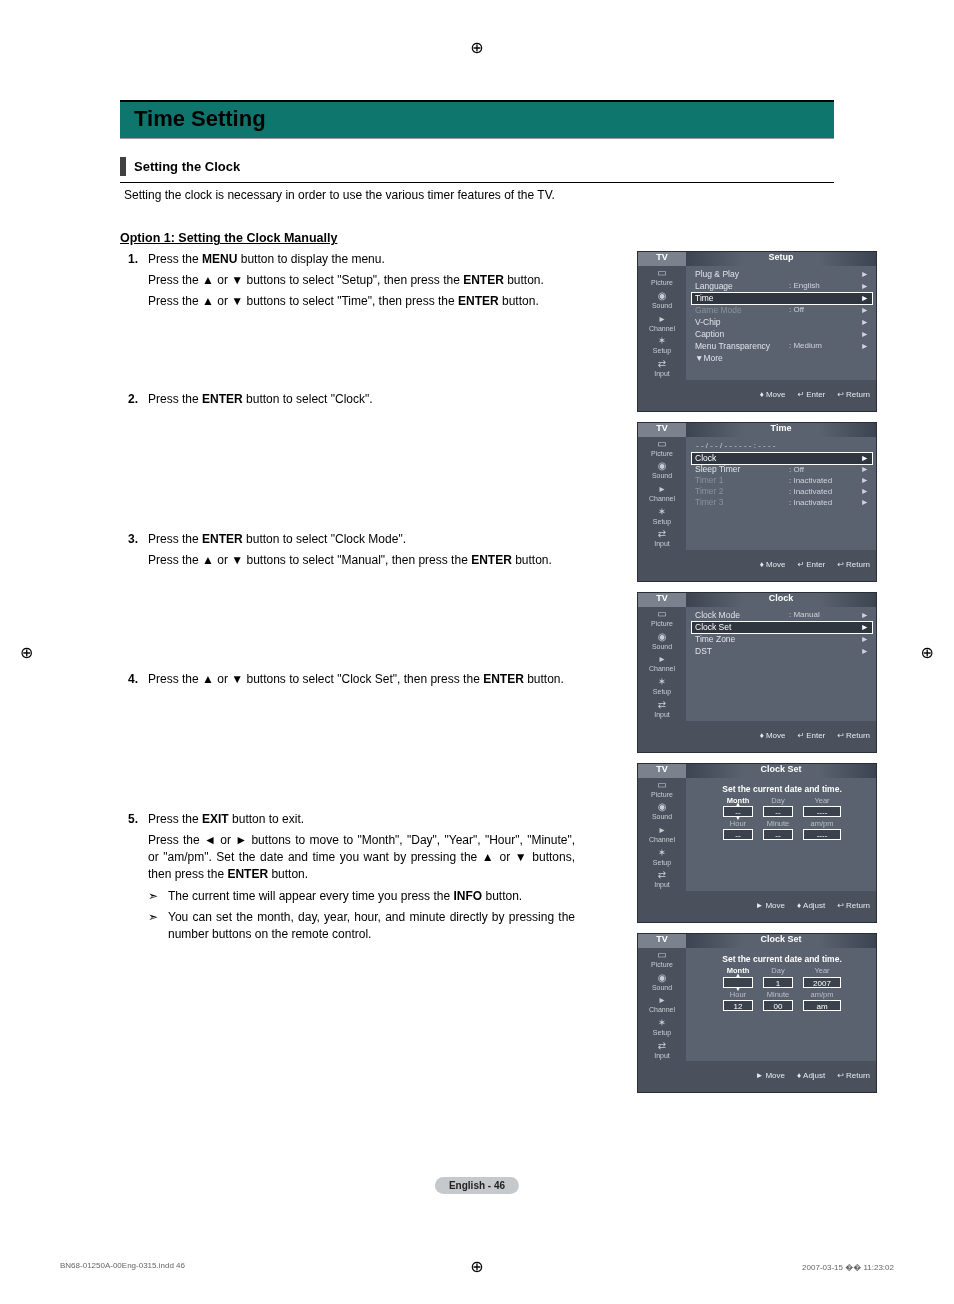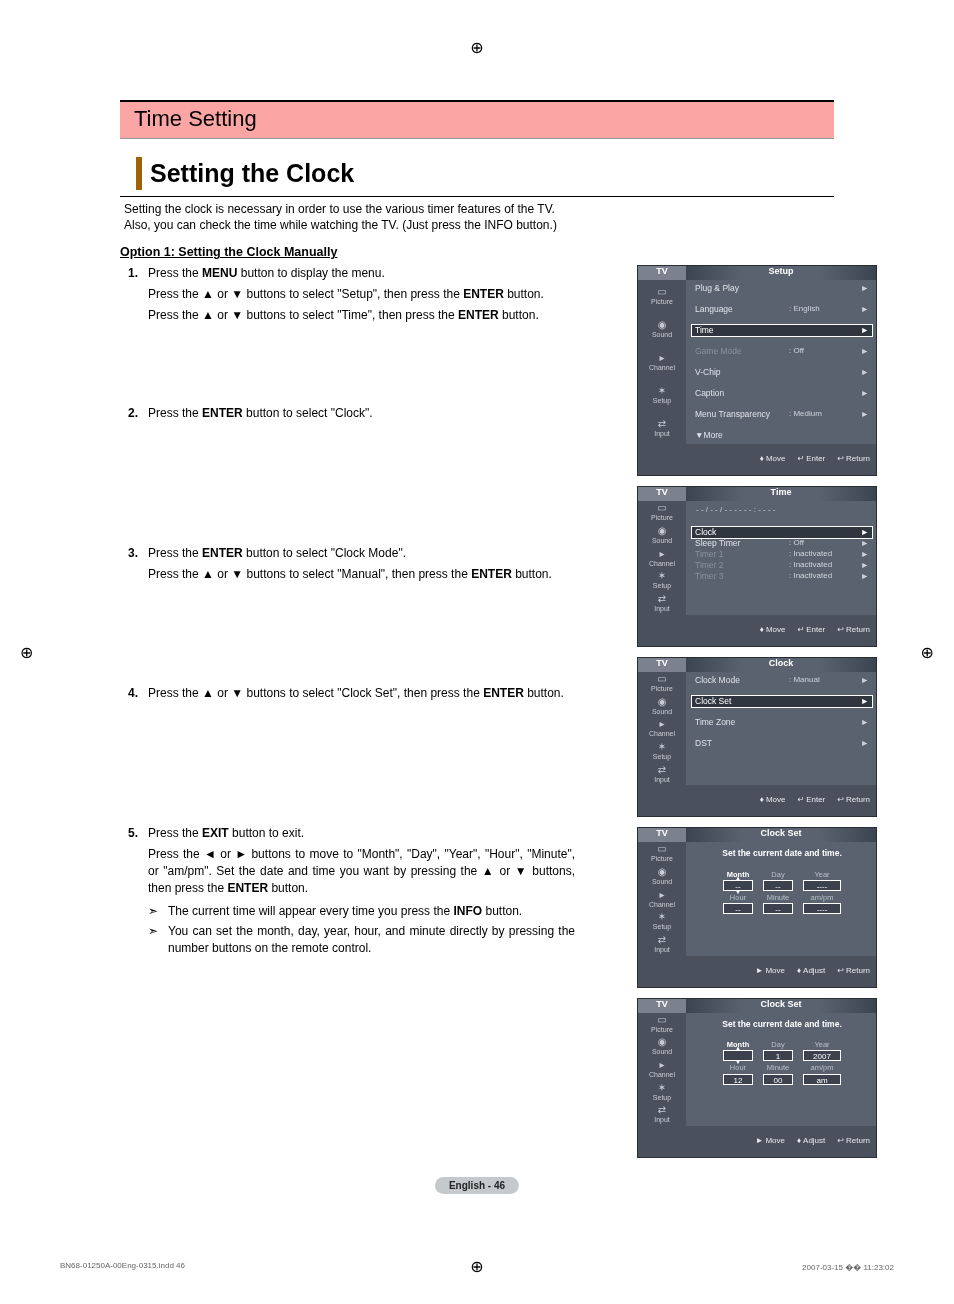--- a/index.html
+++ b/index.html
@@ -3,26 +3,26 @@
 <meta charset="utf-8">
 <style>
   * { box-sizing: border-box; margin: 0; padding: 0; }
   body { font-family: Arial, Helvetica, sans-serif; background: #fff; width: 954px; height: 1304px; position: relative; font-size: 12px; color: #000; }
   .page { position: absolute; top: 0; left: 0; width: 954px; height: 1304px; padding: 100px 120px 40px 120px; }
   .reg-top { position:absolute; top:38px; left:50%; transform:translateX(-50%); font-size:16px; }
   .reg-left { position:absolute; top:50%; left:20px; transform:translateY(-50%); font-size:16px; }
   .reg-right { position:absolute; top:50%; right:20px; transform:translateY(-50%); font-size:16px; }
   .reg-bottom { position:absolute; bottom:28px; left:50%; transform:translateX(-50%); font-size:16px; }
 
-  h1.section-title { font-size: 22px; font-weight: normal; border: 1px solid #000; border-left: 0; border-right: 0; border-bottom: 1px solid #999; padding: 4px 10px 6px 14px; background:#fca5a5; margin-bottom: 18px; position:relative; }
+  h1.section-title { font-size: 22px; font-weight: bold; border: 1px solid #000; border-left: 0; border-right: 0; border-bottom: 1px solid #999; padding: 4px 10px 6px 14px; background:#0f766e; margin-bottom: 18px; position:relative; }
   h1.section-title::before { content:""; position:absolute; left:0; top:0; bottom:0; width:0; }
   .topbar { border-top:1px solid #000; height:0; margin-bottom:0;}
-  h2.subsection { font-size: 25px; font-weight: bold; border-left: 6px solid #a16207; padding: 2px 0 2px 8px; margin: 0 0 6px 16px; }
+  h2.subsection { font-size: 13px; font-weight: bold; border-left: 6px solid #404040; padding: 2px 0 2px 8px; margin: 0 0 6px 0; }
   .subbar { border-bottom:1px solid #000; margin-bottom:4px; width: 100%; }
-  .intro { font-size: 12px; line-height: 1.35; margin-bottom: 12px; padding-left:4px; }
+  .intro { font-size: 12px; line-height: 1.35; margin-bottom: 28px; padding-left:4px; }
   .option-hdr { font-size: 12.5px; font-weight: bold; text-decoration: underline; margin: 8px 0 6px 0; }
 
   .two-col { display:flex; gap: 14px; }
   .left-col { flex: 1 1 auto; }
   .right-col { width: 245px; flex: 0 0 245px; display:flex; flex-direction:column; gap: 10px; padding-left: 48px; }
 
   ol.steps { list-style: none; padding:0; margin:0; }
   ol.steps > li { display:flex; gap:10px; margin-bottom: 18px; font-size:12px; line-height:1.4; }
   .step-num { font-weight:bold; width:18px; flex:0 0 18px; text-align:right; }
   .step-body { flex:1; text-align:justify; }
@@ -34,21 +34,21 @@
 
   
   .osd { width: 240px; background:#5a6270; border:1px solid #2a2f37; color:#fff; font-size:8.5px; line-height:1.1; font-family: Arial, sans-serif; }
   .osd-header { display:flex; height:14px; }
   .osd-tv { width:48px; background:#7b828d; color:#fff; font-weight:bold; text-align:center; padding-top:1px; font-size:9px; }
   .osd-title { flex:1; position:relative; color:#fff; font-weight:bold; text-align:center; padding-top:1px; font-size:9px; background: linear-gradient(90deg, #3b4450 0%, #5a6270 30%, #5a6270 70%, #3b4450 100%); }
   .osd-body { display:flex; min-height:80px; }
   .osd-side { width:48px; background:#4a515c; display:flex; flex-direction:column; }
   .side-item { flex:1; display:flex; flex-direction:column; align-items:center; justify-content:center; gap:1px; font-size:7px; color:#c8cdd4; padding:2px 0; }
   .side-item .ic { font-size:10px; line-height:1; }
-  .osd-main { flex:1; padding:3px 4px 3px 6px; display:flex; flex-direction:column; gap:10px; }
+  .osd-main { flex:1; padding:3px 4px 3px 6px; display:flex; flex-direction:column; gap:1px; }
   .menu-row { display:flex; align-items:center; height:11px; padding:0 3px; color:#dfe3e8; }
   .menu-row .lbl { flex: 0 0 94px; white-space:nowrap; overflow:hidden; }
   .menu-row .val { flex:1; font-size:8px; color:#cfd4db; }
   .menu-row .arr { width:10px; text-align:right; color:#cfd4db; }
   .menu-row.sel { background:#2f3640; outline:1px solid #fff; color:#fff; }
   .menu-row.sel .arr{ color:#fff; }
   .menu-row.dis { color:#8a919c; }
   .menu-row.more .lbl{ flex:1; }
   .osd-footer { height:31px; background:#4a515c; display:flex; align-items:center; justify-content:flex-end; gap:12px; padding:0 6px; font-size:8px; color:#e6e9ed; }
   .osd-footer span.icon{ margin-right:2px; }
@@ -81,21 +81,20 @@
 
 <div class="page">
 
   <div class="topbar"></div>
   <h1 class="section-title">Time Setting</h1>
 
   <h2 class="subsection">Setting the Clock</h2>
   <div class="subbar"></div>
   <div class="intro">
     <span>Setting the clock is necessary in order to use the various timer features of the TV.</span><br>
-    <span>Also, you can check the time while watching the TV. (Just press the INFO button.)</span>
   </div>
 
   <div class="option-hdr">Option 1: Setting the Clock Manually</div>
 
   <div class="two-col">
     <div class="left-col">
       <ol class="steps">
 
         <li class="spacer-120">
           <div class="step-num">1.</div>

